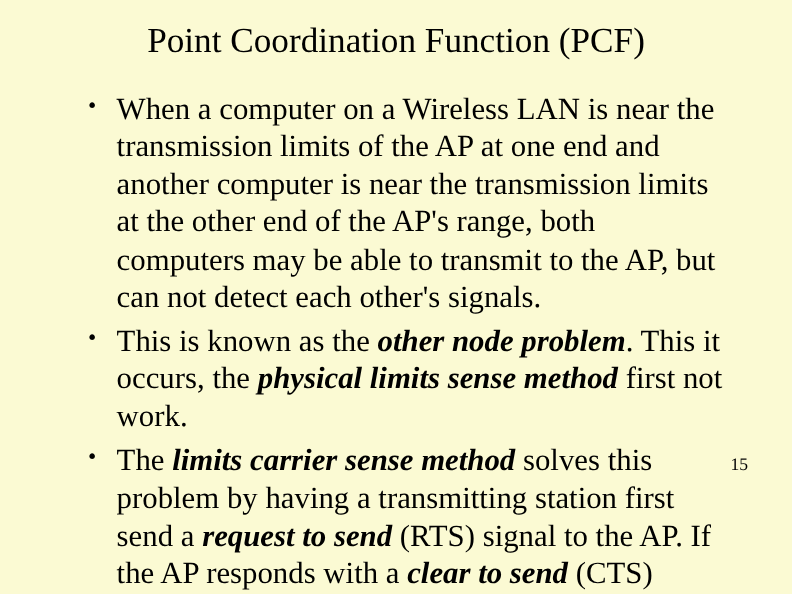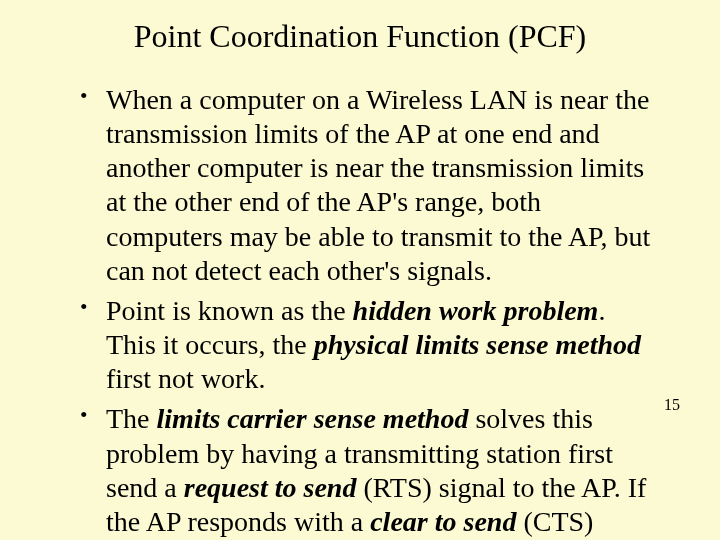--- a/index.html
+++ b/index.html
@@ -41,39 +41,39 @@
     content: "•";
     position: absolute;
     left: 0;
     top: 0;
     font-size: 21.5px;
   }
   .bi { font-weight: bold; font-style: italic; }
   .page-num {
     position: absolute;
     right: 40px;
-    bottom: 22px;
+    bottom: 4px;
     font-size: 16px;
   }
 </style>
 </head>
 <body>
 
 <div class="slide">
 
   <h1 class="title">Point Coordination Function (PCF)</h1>
 
   <ul class="body">
 
     <li>
       <span>When a computer on a Wireless LAN is near the transmission limits of the AP at one end and another computer is near the transmission limits at the other end of the AP's range, both computers may be able to transmit to the AP, but can not detect each other's signals.</span>
     </li>
 
     <li>
-      <span>Point is known as the </span><span class="bi">hidden work problem</span><span>. This it occurs, the </span><span class="bi">physical limits sense method</span><span> first not work.</span>
+      <span>This is known as the </span><span class="bi">other node problem</span><span>. This it occurs, the </span><span class="bi">physical limits sense method</span><span> first not work.</span>
     </li>
 
     <li>
       <span>The </span><span class="bi">limits carrier sense method</span><span> solves this problem by having a transmitting station first send a </span><span class="bi">request to send</span><span> (RTS) signal to the AP. If the AP responds with a </span><span class="bi">clear to send</span><span> (CTS) signal, the computer wishing to send a frame can then begin transmitting.</span>
     </li>
 
   </ul>
 
   <div class="page-num">15</div>
 

